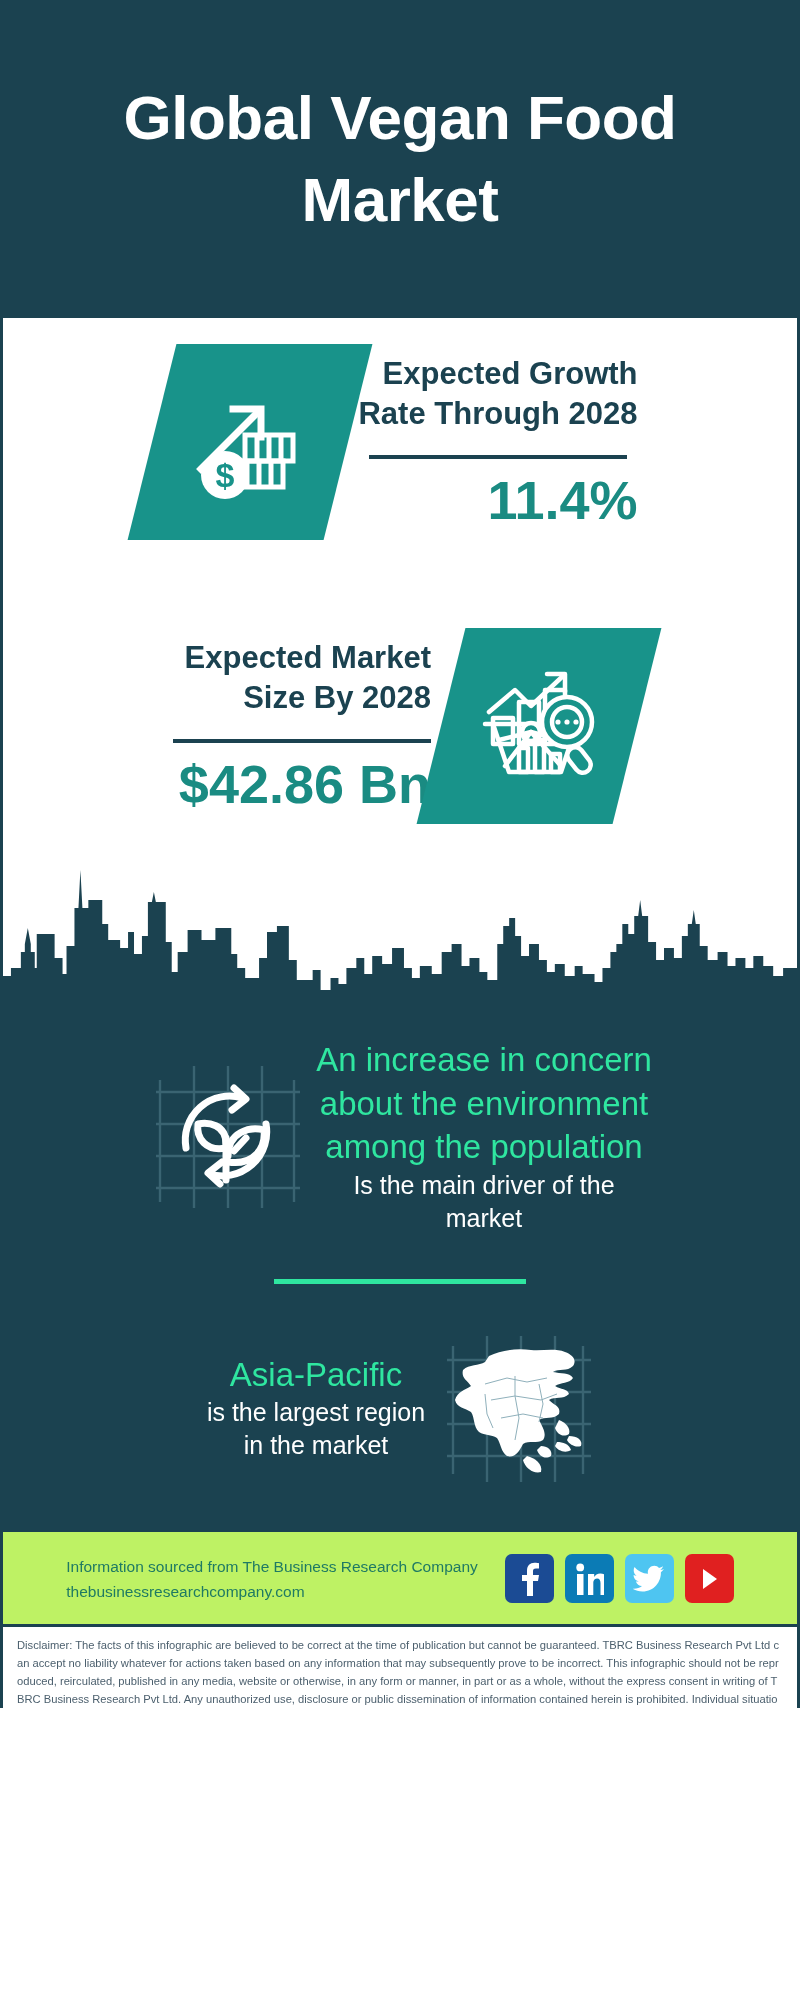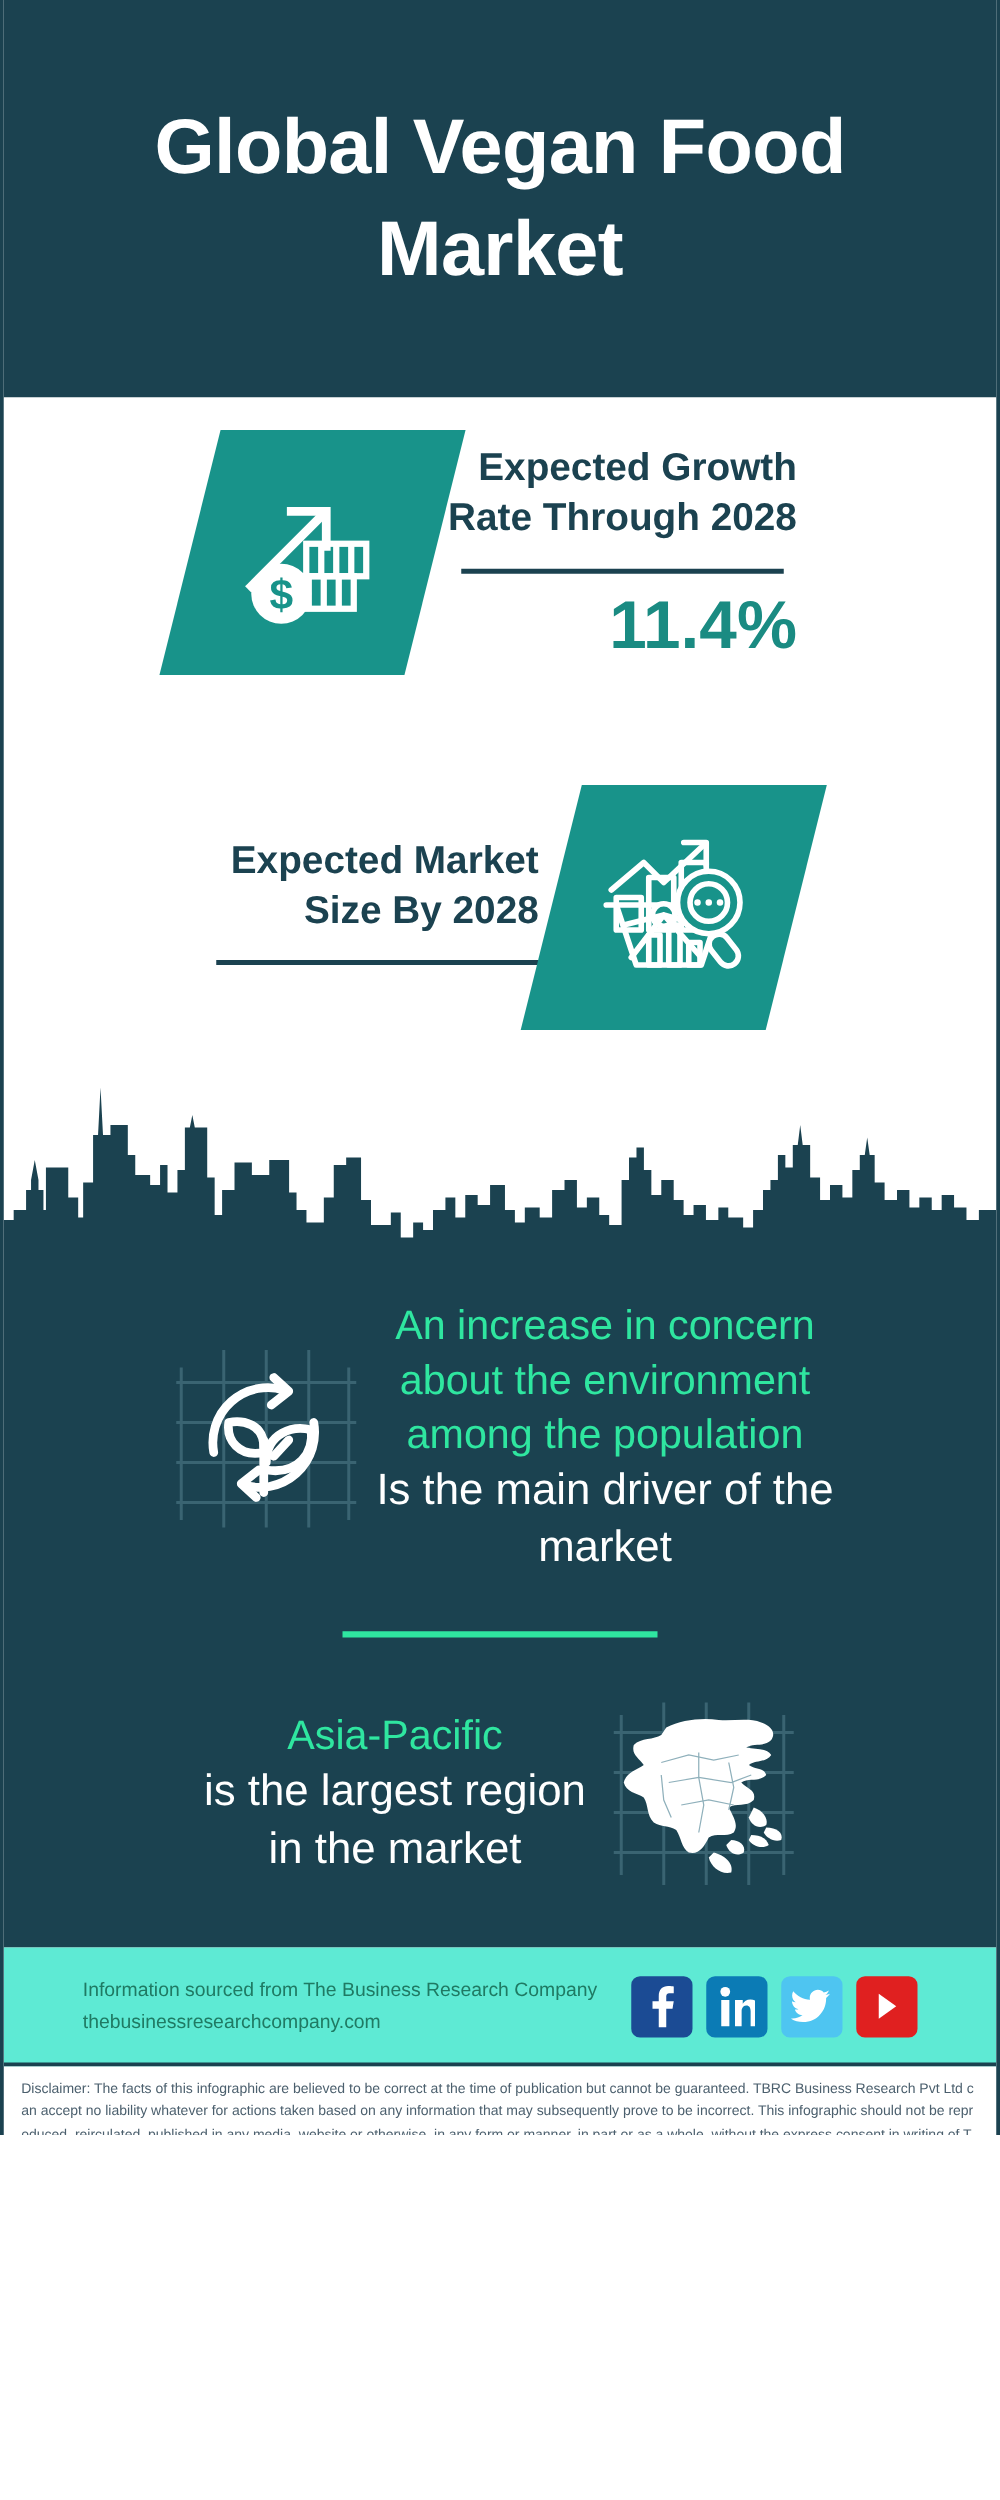--- a/index.html
+++ b/index.html
@@ -139,36 +139,36 @@
   .hl {
     color: #2fe6a0;
     font-size: 33px;
     font-weight: normal;
     line-height: 1.32;
     white-space: pre-line;
   }
   .hl.single { display: block; }
   .sub {
     color: #ffffff;
-    font-size: 35px;
+    font-size: 25px;
     font-weight: normal;
     line-height: 1.32;
     white-space: pre-line;
   }
 
   .mint-rule {
     width: 252px;
     height: 5px;
     background: #2fe6a0;
     margin: 44px auto 40px auto;
   }
 
   
   .footer {
-    background: #5eead4;
+    background: #bef264;
     display: flex;
     align-items: center;
     justify-content: center;
     gap: 27px;
     padding: 22px 22px 20px 22px;
     border-bottom: 3px solid #1b4250;
   }
   .source-text {
     text-align: left;
     color: #1f7a63;
@@ -247,20 +247,21 @@
       </div>
     </div>
 
     <div class="gap-1"></div>
 
     <div class="stat-row reverse">
       <div class="stat-text">
         <div class="stat-label">Expected Market
 Size By 2028</div>
         <div class="stat-rule"></div>
+        <div class="stat-value">$42.86 Bn</div>
       </div>
       <div class="icon-tile">
         <div class="parallelogram"></div>
         <div class="icon-glyph">
           <svg width="128" height="128" viewBox="0 0 128 128" aria-hidden="true">
             <g fill="none" stroke="#ffffff" stroke-width="4.5" stroke-linejoin="round" stroke-linecap="round">
               <path d="M14 50 L40 28 L56 44 L88 14"></path>
               <path d="M72 12 L90 12 L90 30"></path>
               <rect x="18" y="56" width="20" height="26"></rect>
               <rect x="44" y="40" width="20" height="42"></rect>

